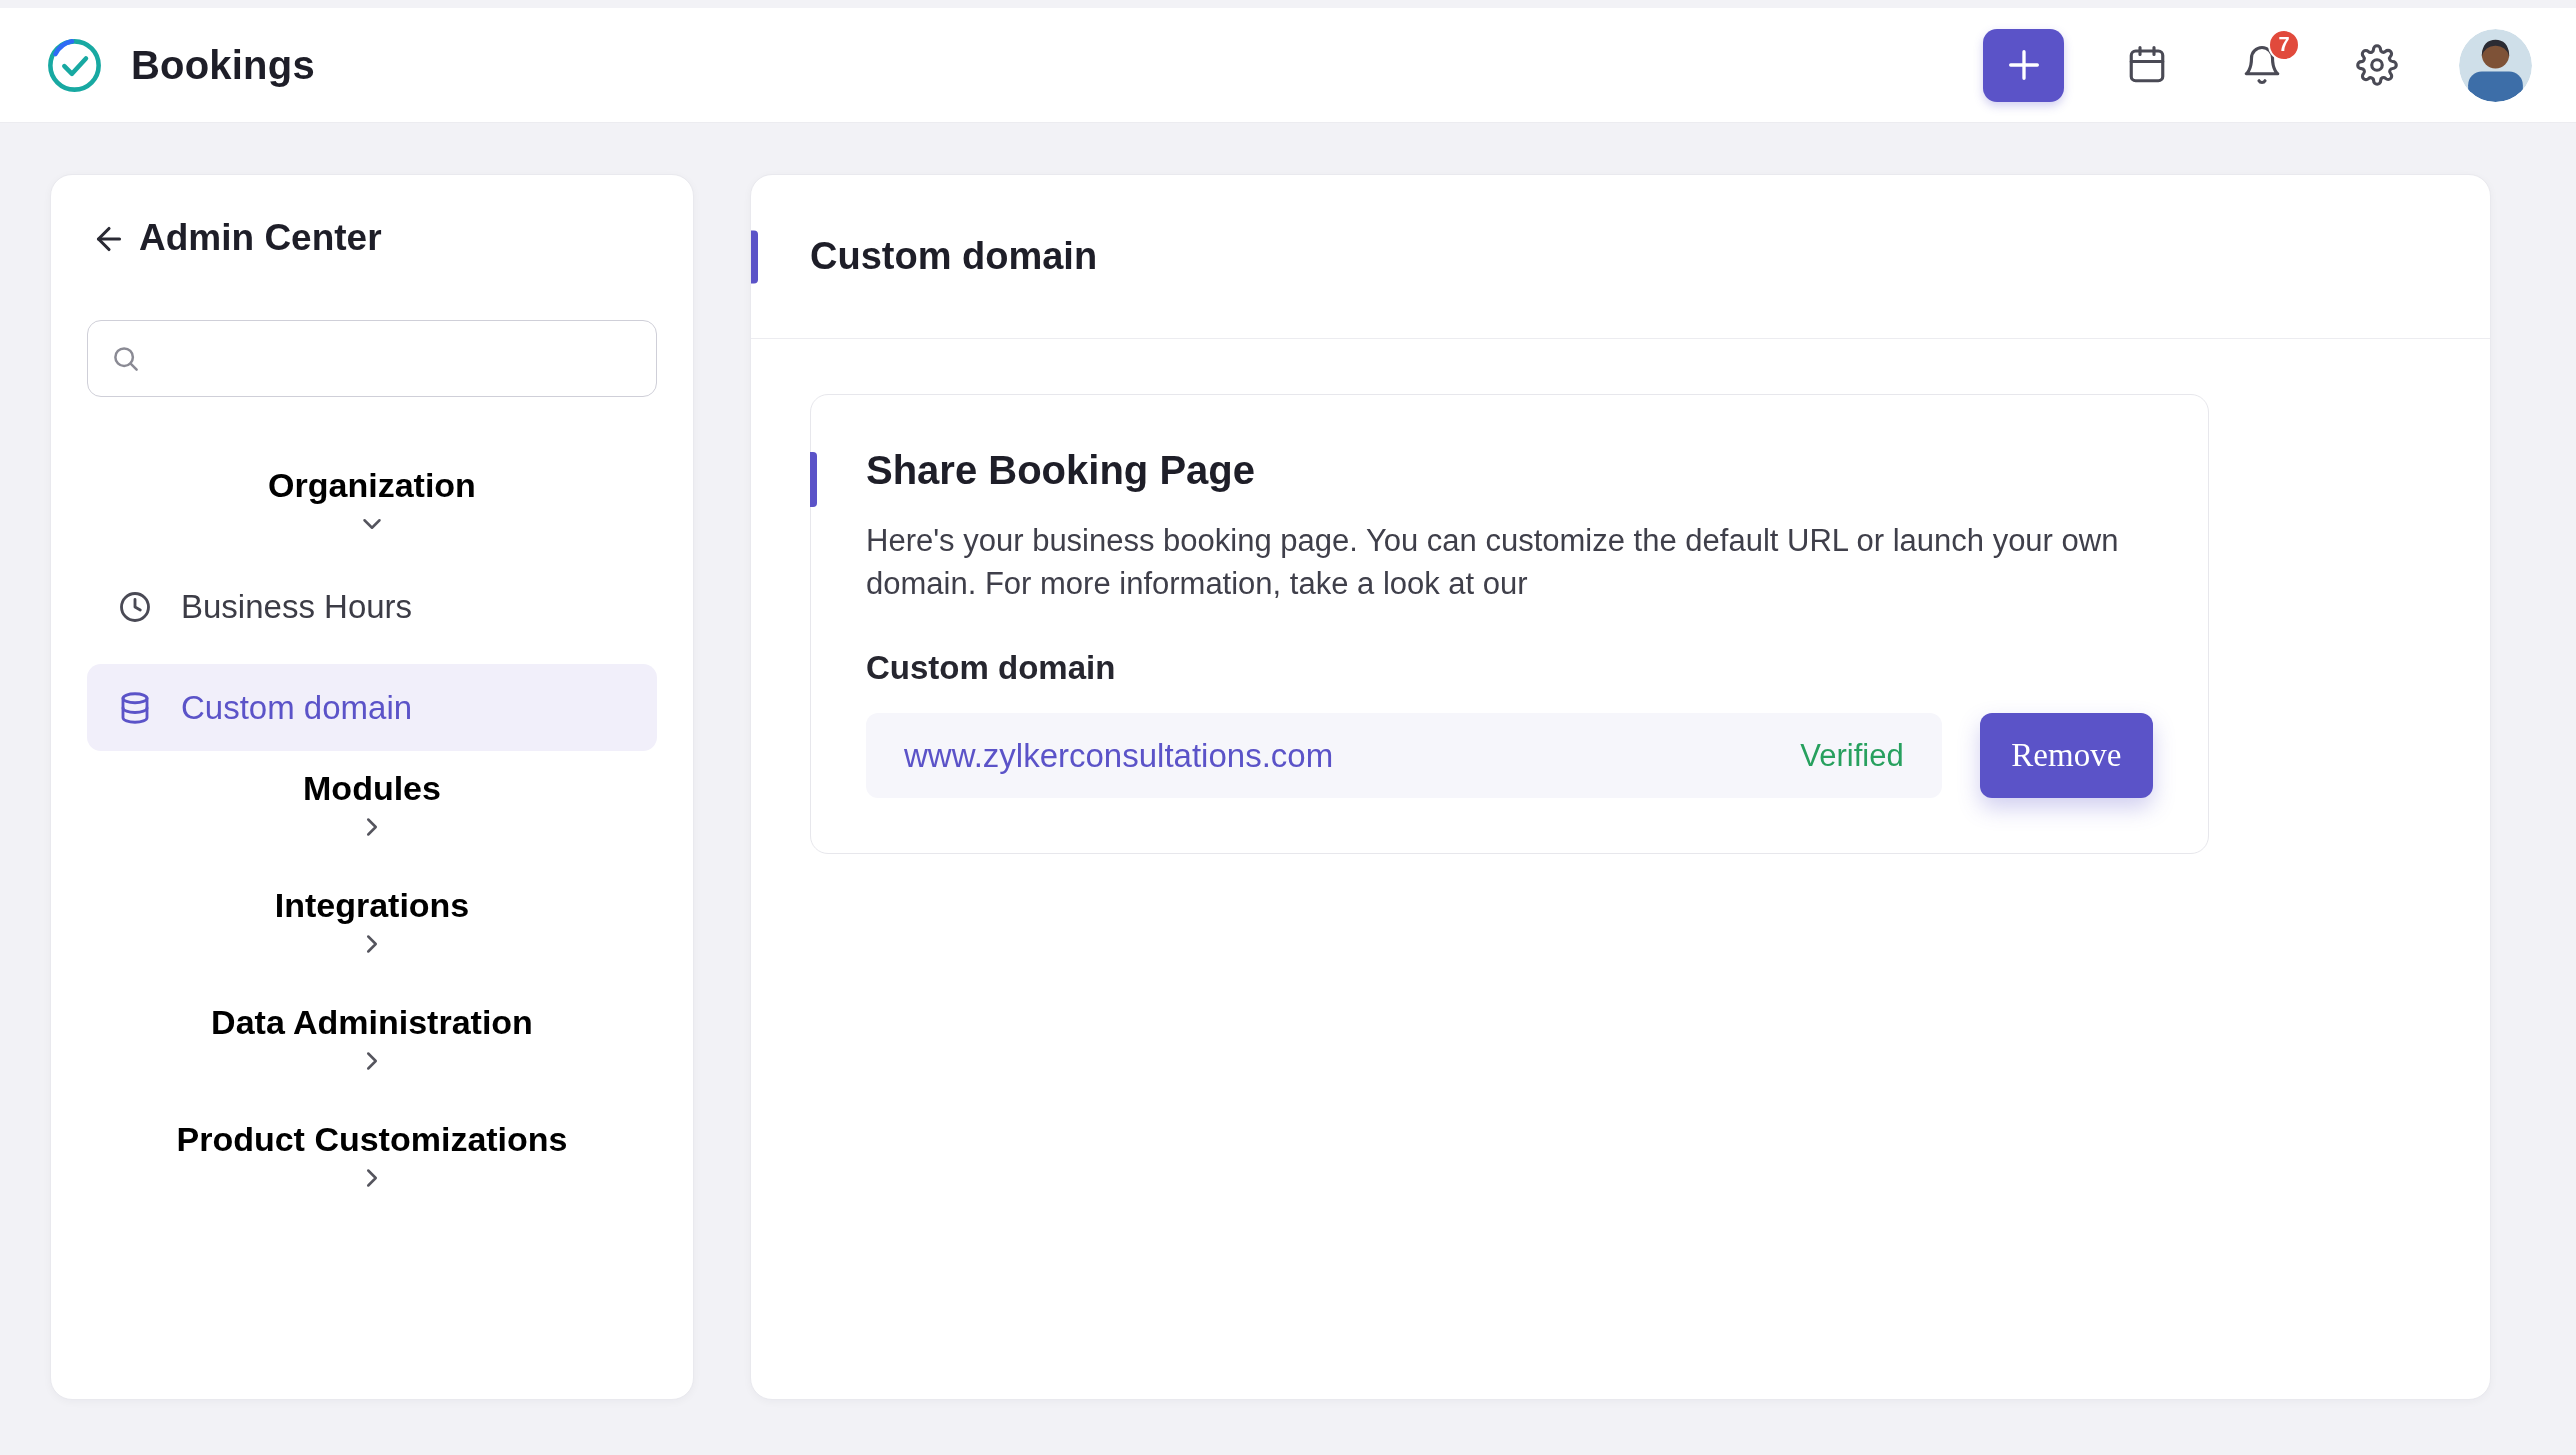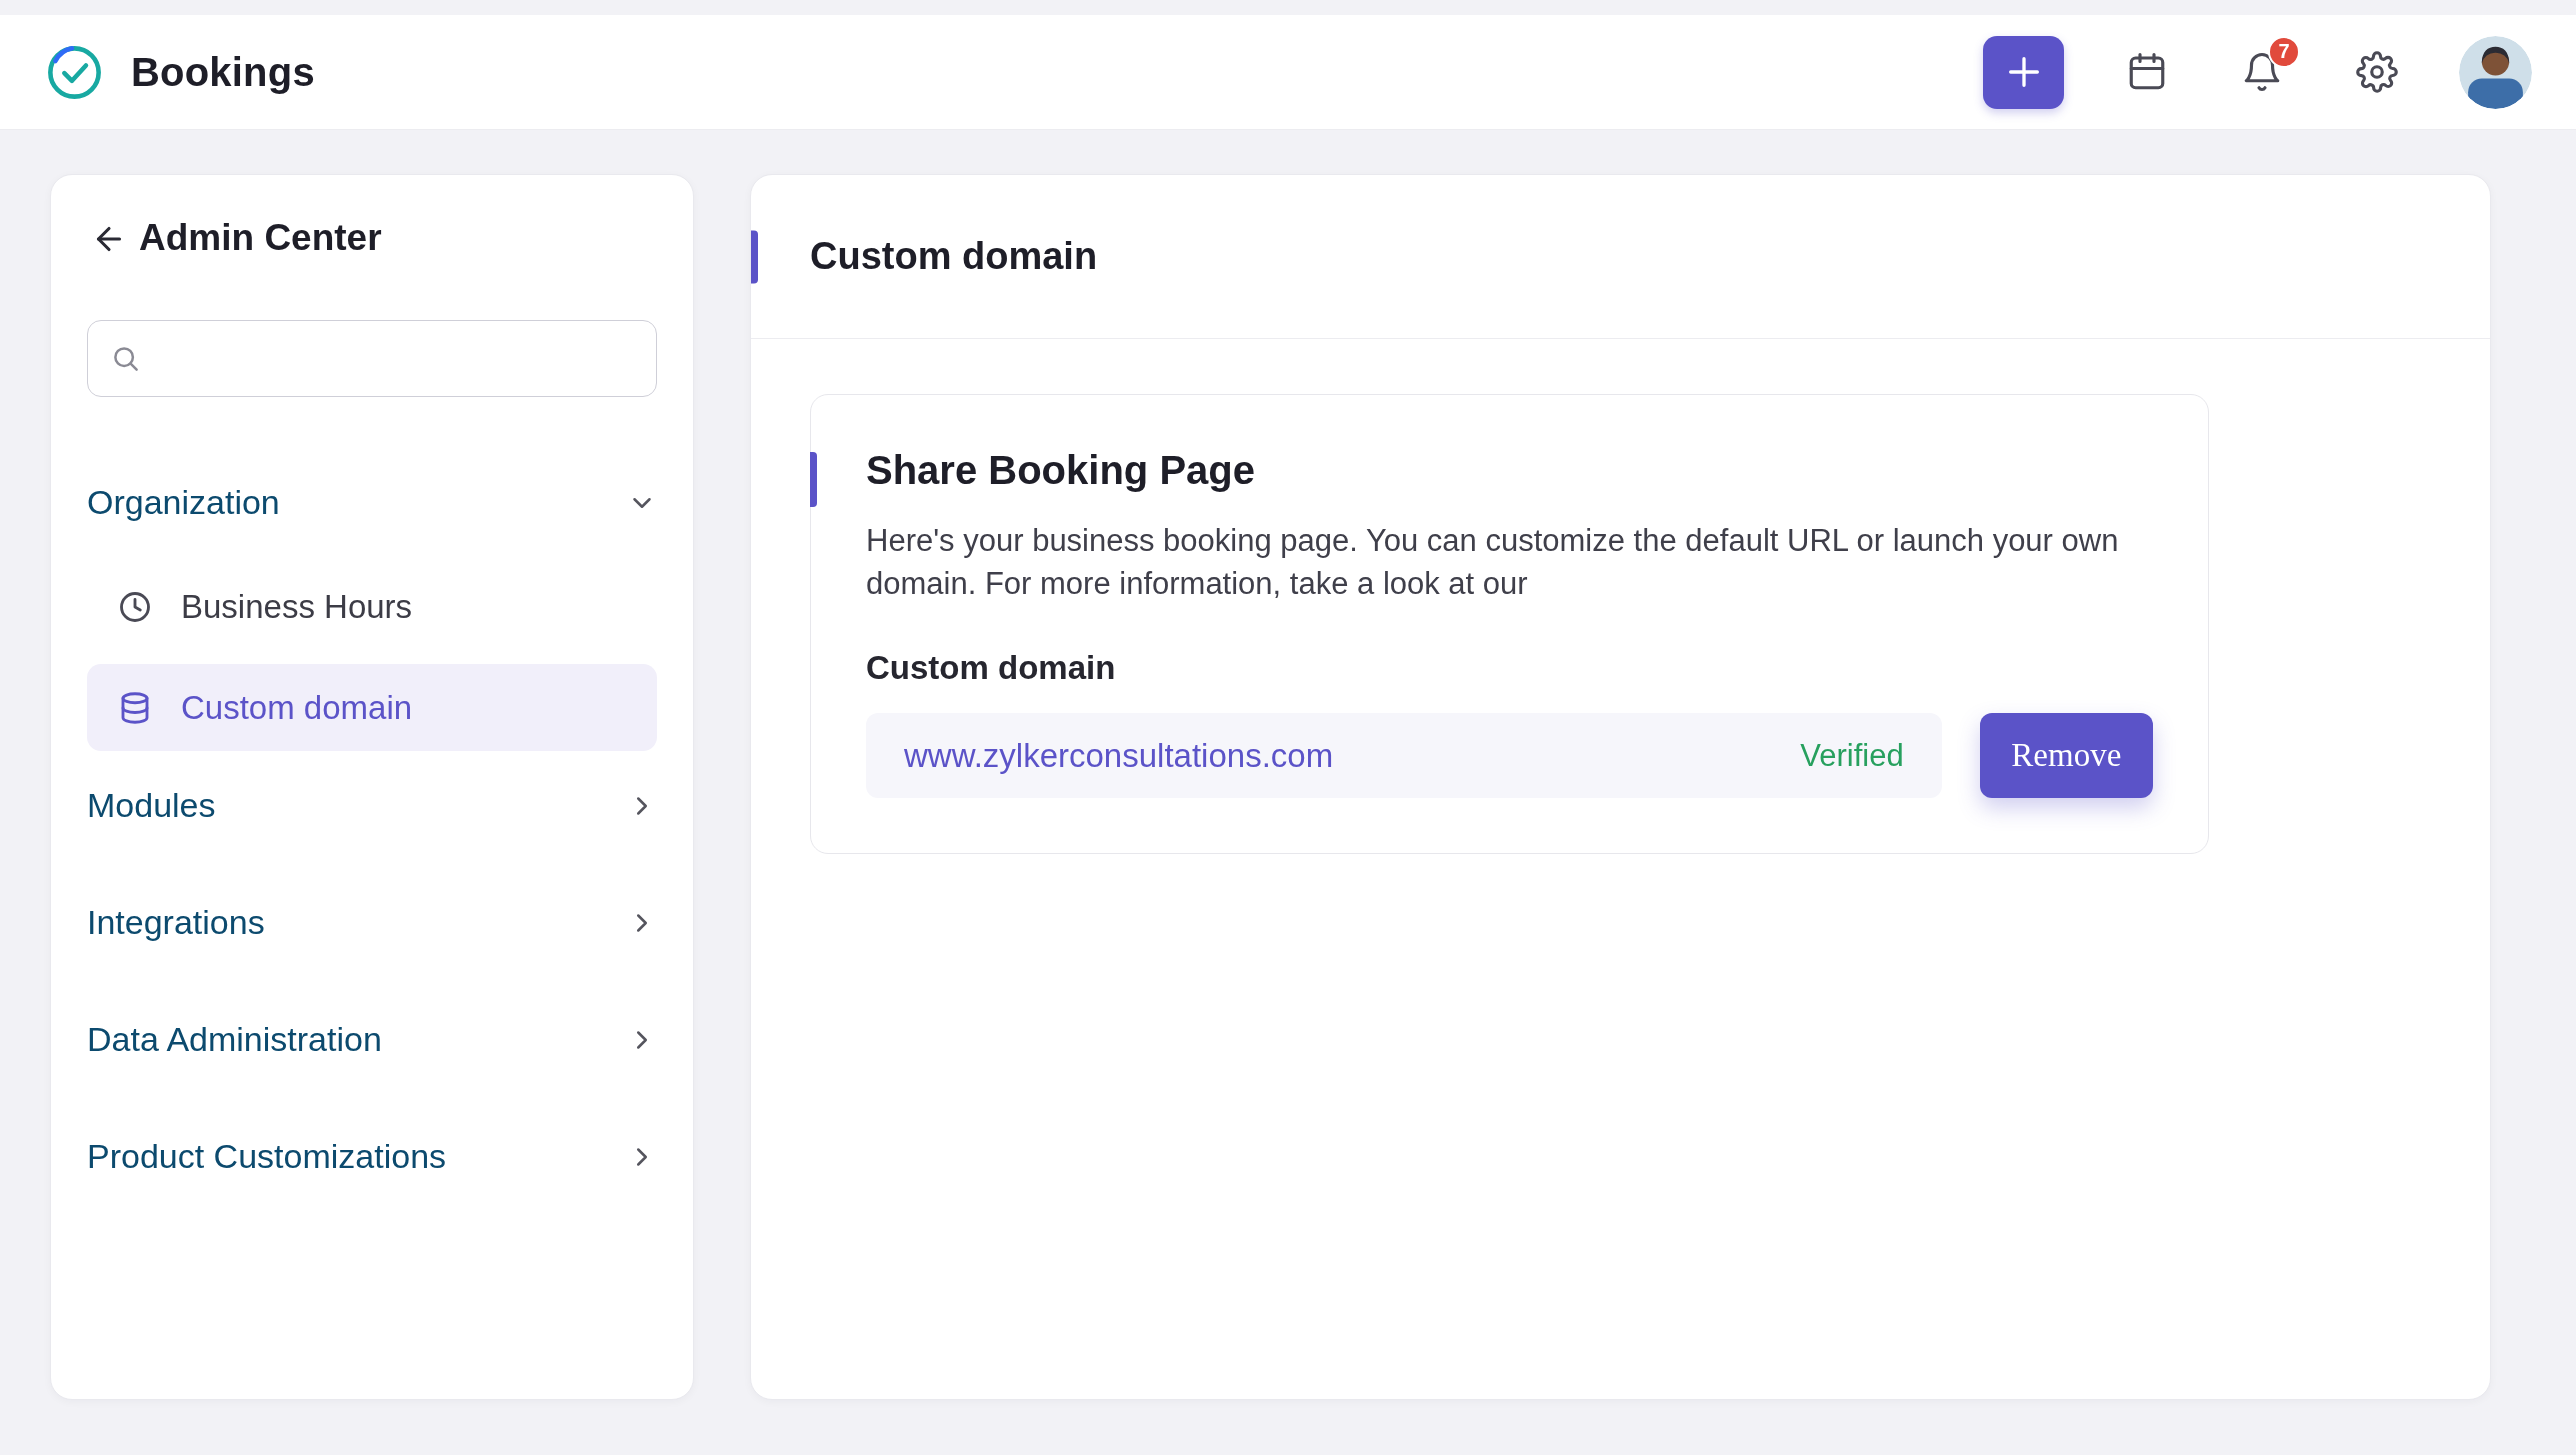--- a/index.html
+++ b/index.html
@@ -16,21 +16,21 @@
     background:#F2F2F6;
     font-family:"Liberation Sans", sans-serif;
     color:var(--ink);
     position:relative;
     overflow:hidden;
   }
   svg{display:block;}
 
   
   .topbar{
-    position:absolute;top:15px;left:0;right:0;height:115px;
+    position:absolute;top:8px;left:0;right:0;height:115px;
     background:#fff;border-bottom:1px solid #ECECF0;
     display:flex;align-items:center;padding:0 44px;
   }
   .brand{display:flex;align-items:center;gap:26px;}
   .brand-logo{width:61px;height:61px;}
   .brand-name{font-size:40px;font-weight:700;color:#1E1E28;letter-spacing:0.2px;}
   .topbar-right{margin-left:auto;display:flex;align-items:center;gap:50px;}
   .icon-btn{
     width:65px;height:65px;border:none;background:transparent;
     display:flex;align-items:center;justify-content:center;
@@ -70,21 +70,21 @@
   .search-box input{
     width:100%;height:77px;border:1.5px solid #CFCFD8;border-radius:14px;
     padding:0 24px 0 75px;font-size:30px;color:var(--ink);outline:none;
     font-family:"Liberation Sans", sans-serif;background:#fff;
   }
   .search-box .search-ic{position:absolute;left:24px;top:24px;width:30px;height:30px;}
   .search-box .search-ic svg{width:30px;height:30px;stroke:#8A8A94;stroke-width:2;fill:none;stroke-linecap:round;}
 
   .group-row{
     height:73px;margin-top:44px;display:flex;align-items:center;justify-content:space-between;
-    cursor:pointer;font-size:34px;font-weight:400;color:#0c4a6e;
+    cursor:pointer;font-size:34px;font-weight:700;color:#000000;flex-direction:column;
   }
   .group-row.first{margin-top:69px;}
   .group-row.after-sub{margin-top:18px;}
   .chev svg{width:30px;height:30px;stroke:#55555E;stroke-width:2;fill:none;stroke-linecap:round;stroke-linejoin:round;}
 
   .sub-nav{margin-top:24px;}
   .sub-item{
     height:87px;margin-bottom:14px;border-radius:14px;
     display:flex;align-items:center;gap:28px;padding-left:30px;
     font-size:33px;color:var(--ink2);cursor:pointer;

